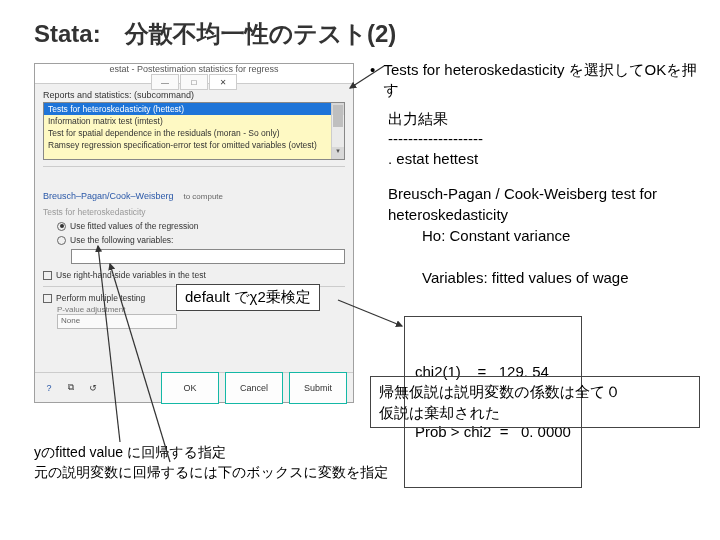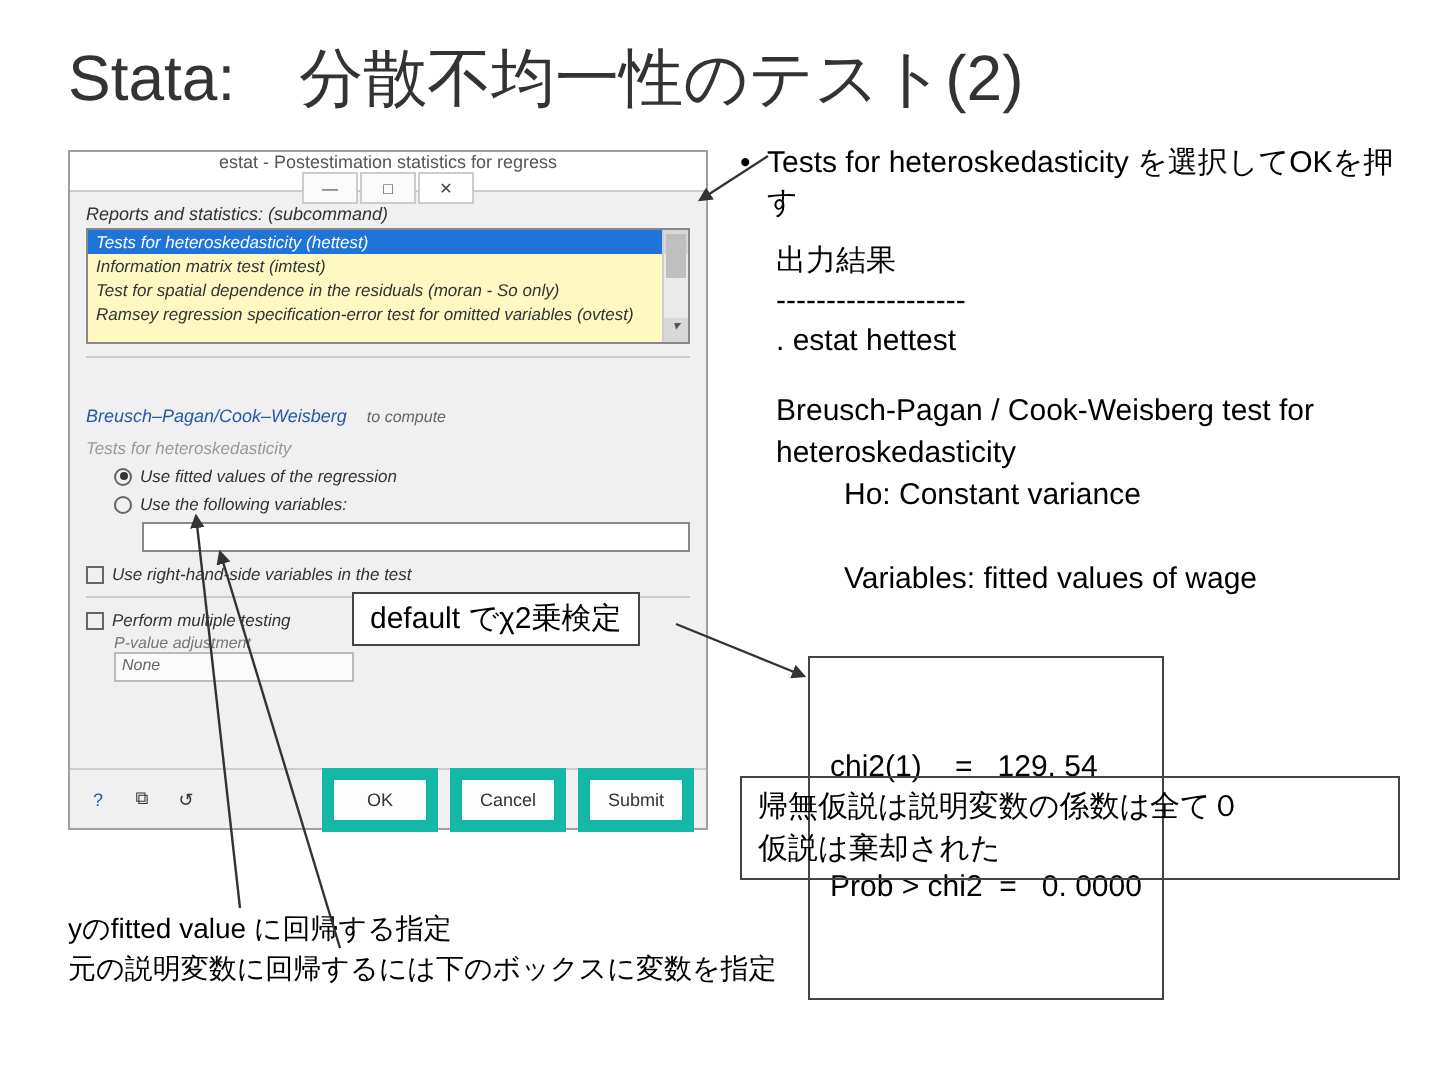--- a/index.html
+++ b/index.html
@@ -1,27 +1,27 @@
 <!DOCTYPE html>
 <html><head>
 <meta charset="utf-8">
 <style>
   * { box-sizing: border-box; margin: 0; padding: 0; }
   body { width: 720px; height: 540px; font-family: Arial, "Hiragino Sans", "Meiryo", sans-serif; position: relative; background: #fff; }
-  .slide-title { font-size: 32px; font-weight: normal; color: #333; padding: 18px 17px 8px 34px; }
+  .slide-title { font-size: 24px; font-weight: bold; color: #333; padding: 18px 17px 8px 34px; }
   .content { position: relative; width: 100%; height: calc(540px - 60px); }
   
   .dialog { position: absolute; left: 34px; top: 5px; width: 320px; height: 340px; border: 1px solid #a0a0a0; background: #f0f0f0; font-size: 9px; color: #333; }
   .dialog-titlebar { display: flex; align-items: center; height: 20px; background: #fff; border-bottom: 1px solid #ccc; padding: 0 2px; flex-direction: column; }
   .dialog-titlebar .ico { width: 12px; height: 12px; background: #5a8fd6; margin-right: 4px; display:inline-block; }
   .dialog-titlebar .title { flex: 1; font-size: 9px; color: #555; }
   .win-btns { display: flex; gap: 1px; }
   .win-btn { width: 28px; height: 16px; display: flex; align-items: center; justify-content: center; border: 1px solid #ccc; background: #fafafa; font-size: 8px; color: #444; }
   .win-close { background: #fff; }
-  .dialog-body { padding: 6px 8px; font-style: italic; }
+  .dialog-body { padding: 6px 8px; }
   .label { font-size: 9px; color: #333; margin-bottom: 2px; }
   .listbox { width: 100%; height: 58px; background: #fef9c3; border: 1px solid #888; overflow: hidden; position: relative; }
   .listbox .item { padding: 1px 4px; font-size: 8.5px; white-space: nowrap; overflow: hidden; }
   .listbox .item.sel { background: #1e74d8; color: #fff; }
   .scrollbar { position: absolute; right: 0; top: 0; bottom: 0; width: 13px; background: #eaeaea; border-left: 1px solid #ccc; }
   .scrollbar .thumb { position: absolute; left: 1px; right: 1px; top: 2px; height: 22px; background: #bfbfbf; }
   .scrollbar .arrow { position: absolute; left: 0; right: 0; height: 12px; background: #d8d8d8; font-size: 7px; text-align: center; color: #555; }
   .scrollbar .arrow.bottom { bottom: 0; }
   .hr { border-bottom: 1px solid #ccc; margin: 6px 0; }
   .group-header { font-size: 9px; color: #2a58a8; margin: 4px 0 2px; }
@@ -32,21 +32,21 @@
   .checkbox { width: 9px; height: 9px; border: 1px solid #666; display: inline-block; }
   .small-input { width: 100%; height: 15px; background: #fff; border: 1px solid #888; }
   .indent-block { margin-left: 14px; }
   .chk-row { display: flex; align-items: center; gap: 4px; margin: 6px 0 2px; font-size: 8.5px; }
   .subfield { margin-left: 14px; margin-top: 2px; }
   .subfield .lbl { font-size: 8px; color: #777; }
   .subfield .inp { width: 120px; height: 15px; background: #fafafa; border: 1px solid #bbb; font-size: 8px; color: #666; padding: 1px 3px; }
   .dialog-footer { position: absolute; bottom: 0; left: 0; right: 0; height: 30px; border-top: 1px solid #ccc; display: flex; align-items: center; padding: 0 6px; gap: 6px; background: #f0f0f0; }
   .footer-ico { width: 16px; height: 16px; display: inline-flex; align-items: center; justify-content: center; }
   .spacer { flex: 1; }
-  .dlg-btn { width: 58px; height: 32px; background: #fdfdfd; border: 6px solid #14b8a6; font-size: 9px; display: flex; align-items: center; justify-content: center; }
+  .dlg-btn { width: 58px; height: 32px; background: #fdfdfd; border: 1px solid #14b8a6; font-size: 9px; display: flex; align-items: center; justify-content: center; }
   
   .right-col { position: absolute; left: 370px; top: 2px; width: 330px; font-size: 15px; line-height: 1.35; color: #000; }
   .right-col .bullet { display: flex; }
   .right-col .bullet .dot { width: 14px; }
   .output-block { margin-top: 8px; margin-left: 18px; font-size: 15px; }
   .test-block { margin-top: 14px; margin-left: 18px; font-size: 15px; line-height: 1.4; }
   .stats-box { position: absolute; left: 404px; top: 258px; padding: 4px 10px; border: 1px solid #444; font-size: 15px; line-height: 1.35; white-space: pre; font-family: Arial, sans-serif; }
   .conclusion-box { position: absolute; left: 370px; top: 318px; width: 330px; border: 1px solid #444; padding: 4px 8px; font-size: 15px; line-height: 1.4; }
   
   .callout { position: absolute; border: 1px solid #444; background: #fff; padding: 3px 8px; font-size: 15px; }

